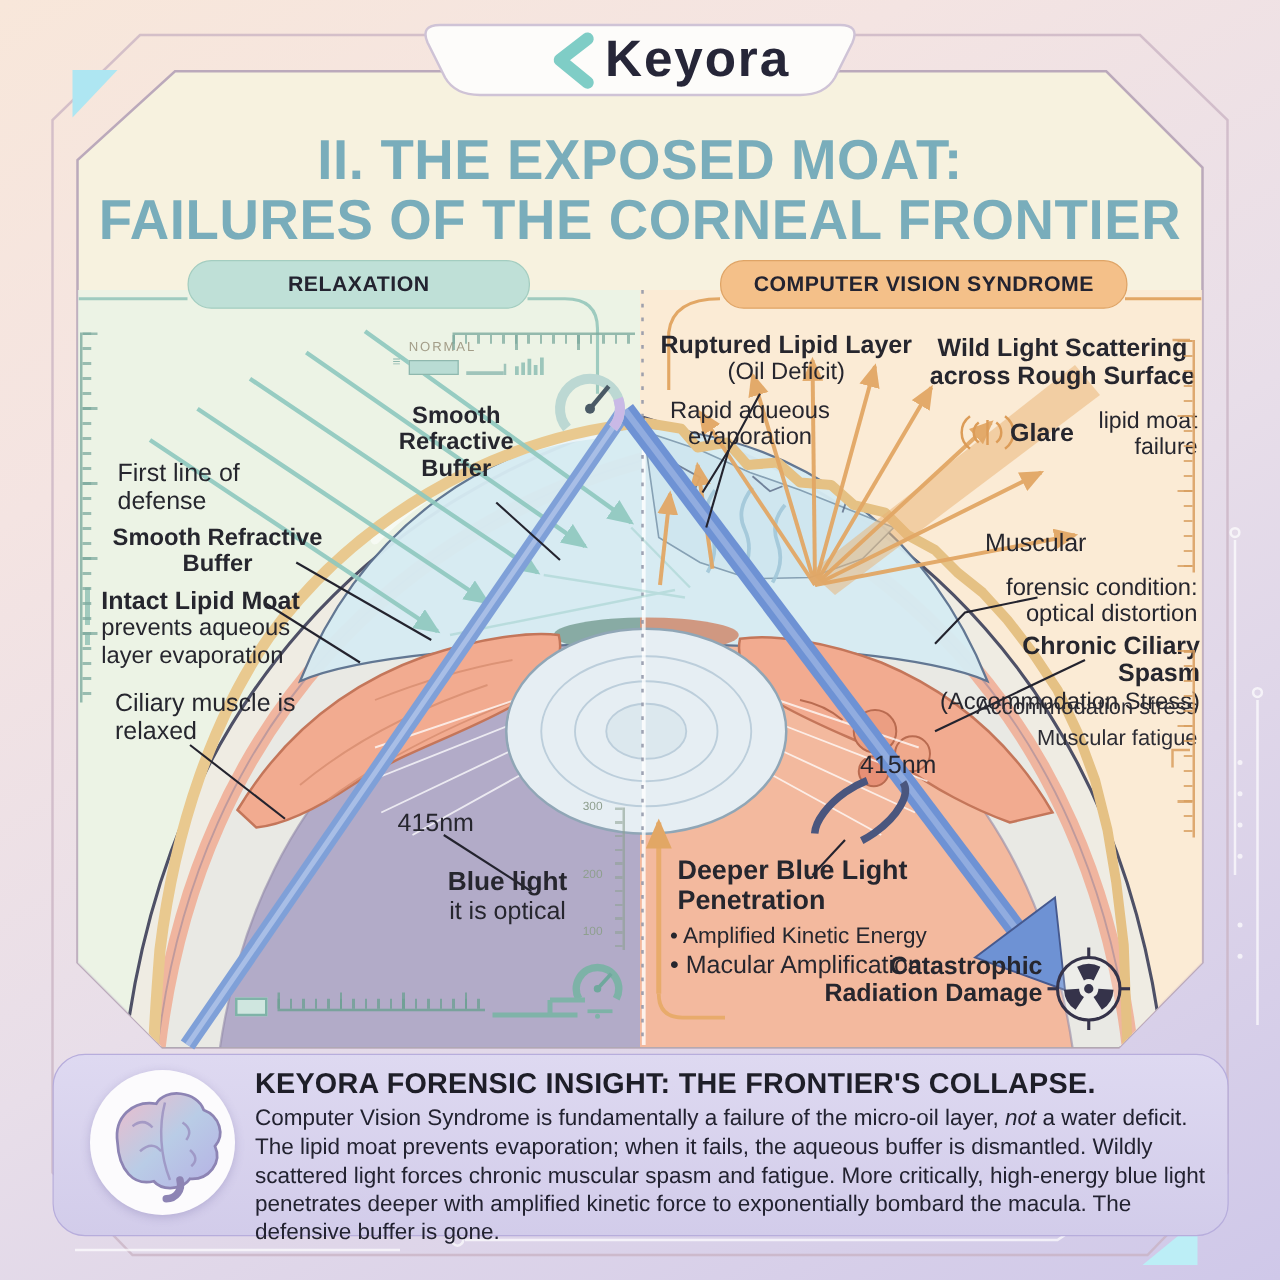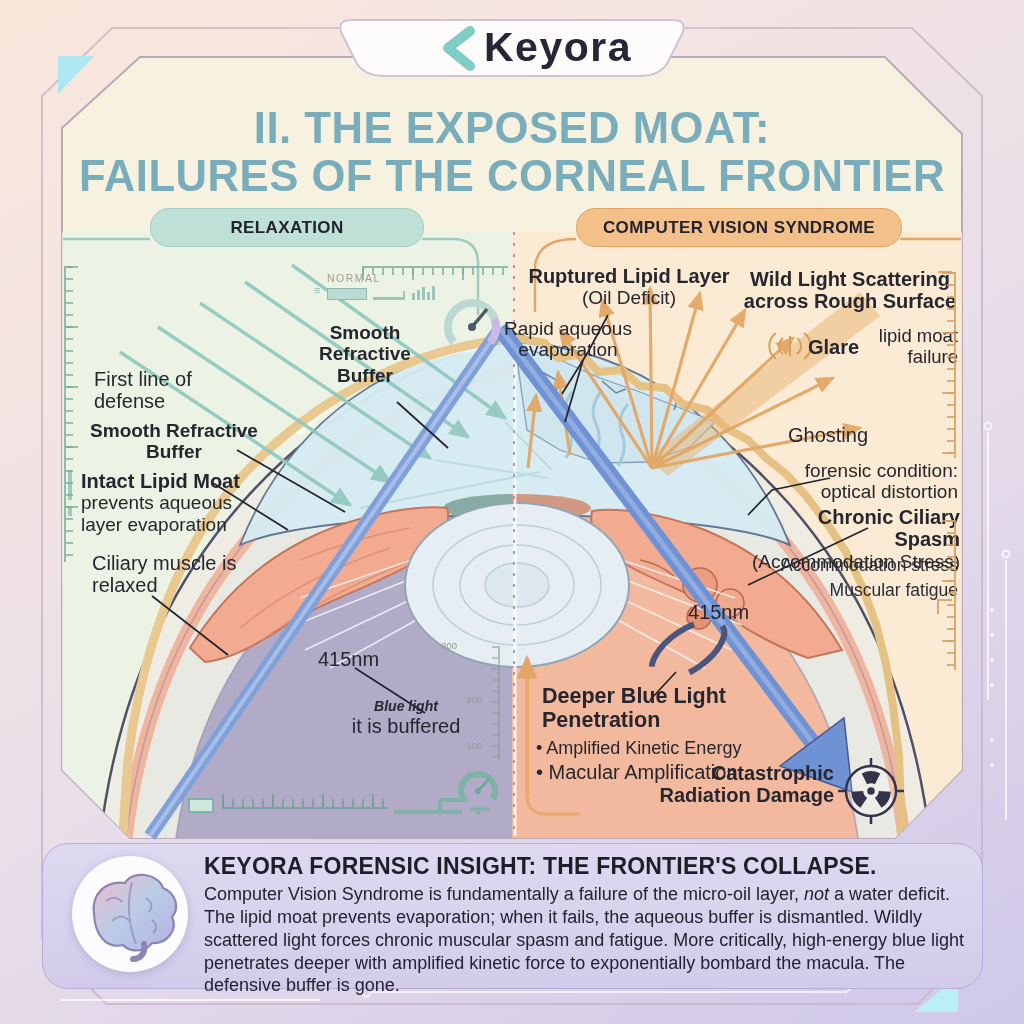--- a/index.html
+++ b/index.html
@@ -367,36 +367,36 @@
 <div class="lbl ctr b" style="left:308px;top:322px;width:114px;font-size:19px;">Smooth Refractive Buffer</div>
 <div class="lbl" style="left:94px;top:368px;width:112px;font-size:20px;">First line of defense</div>
 <div class="lbl ctr b" style="left:88px;top:420px;width:172px;font-size:19px;">Smooth Refractive Buffer</div>
 <div class="lbl" style="left:81px;top:470px;width:178px;">
   <span class="b" style="font-size:20px;">Intact Lipid Moat</span><br>
   <span>prevents aqueous layer evaporation</span>
 </div>
 <div class="lbl" style="left:92px;top:552px;width:150px;font-size:20px;">Ciliary muscle is relaxed</div>
 <div class="lbl" style="left:318px;top:648px;font-size:20px;">415nm</div>
 <div class="lbl ctr" style="left:326px;top:694px;width:160px;">
-  <span class="b" style="font-size:14px;font-style:italic;">Blue light</span><br>
-  <span style="font-size:20px;">it is buffered</span>
-</div>
-<div class="scalenum" style="left:433px;top:640px;">300</div>
+  <span class="b" style="font-size:21px;">Blue light</span><br>
+  <span style="font-size:20px;">it is optical</span>
+</div>
+<div class="scalenum" style="left:458px;top:640px;">300</div>
 <div class="scalenum" style="left:458px;top:694px;">200</div>
 <div class="scalenum" style="left:458px;top:740px;">100</div>
 
 <div class="lbl ctr" style="left:504px;top:265px;width:212px;margin-left:19px;">
   <span class="b" style="font-size:20px;">Ruptured Lipid Layer</span><br>
   <span>(Oil Deficit)</span>
 </div>
 <div class="lbl ctr b" style="left:742px;top:268px;width:216px;font-size:20px;">Wild Light Scattering across Rough Surface</div>
-<div class="lbl ctr" style="left:488px;top:318px;width:160px;">Rapid aqueous evaporation</div>
+<div class="lbl ctr" style="left:520px;top:318px;width:160px;">Rapid aqueous evaporation</div>
 <div class="lbl rt" style="left:848px;top:326px;width:110px;font-size:18.5px;">lipid moat failure</div>
 <div class="lbl" style="left:808px;top:336px;font-size:20px;font-weight:bold;">Glare</div>
-<div class="lbl" style="left:788px;top:424px;font-size:20px;">Ghosting</div>
+<div class="lbl" style="left:788px;top:424px;font-size:20px;">Muscular</div>
 <div class="lbl rt" style="left:788px;top:460px;width:170px;">forensic condition: optical distortion</div>
 <div class="lbl rt" style="left:748px;top:506px;width:212px;">
   <span class="b" style="font-size:20px;">Chronic Ciliary Spasm</span><br>
   <span>(Accommodation Stress)</span>
 </div>
 <div class="lbl rt sm" style="left:748px;top:556px;width:210px;">Accommodation stress</div>
 <div class="lbl rt sm" style="left:748px;top:581px;width:210px;">Muscular fatigue</div>
 <div class="lbl" style="left:688px;top:601px;font-size:20px;">415nm</div>
 <div class="lbl b" style="left:542px;top:684px;width:185px;font-size:21.5px;">Deeper Blue Light Penetration</div>
 <div class="lbl" style="left:536px;top:738px;width:215px;font-size:18px;">• Amplified Kinetic Energy</div>

